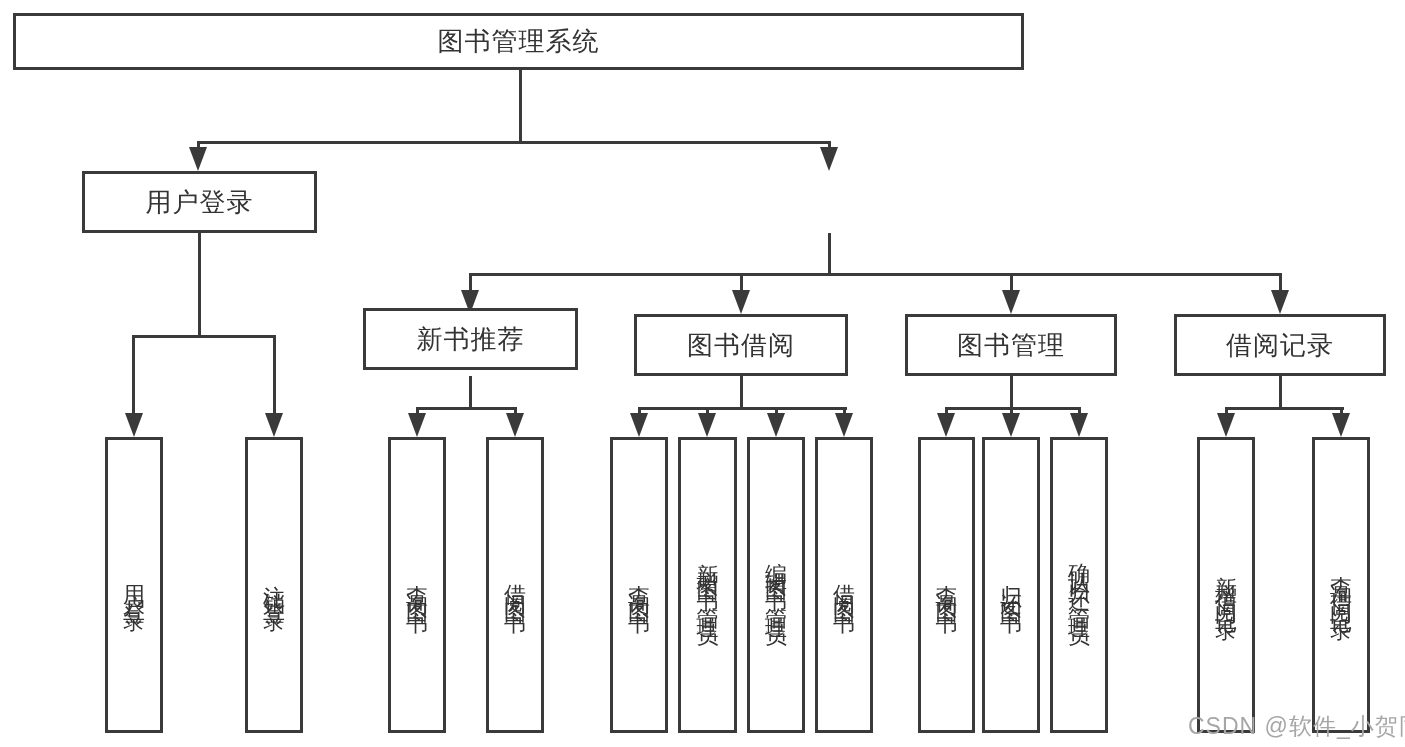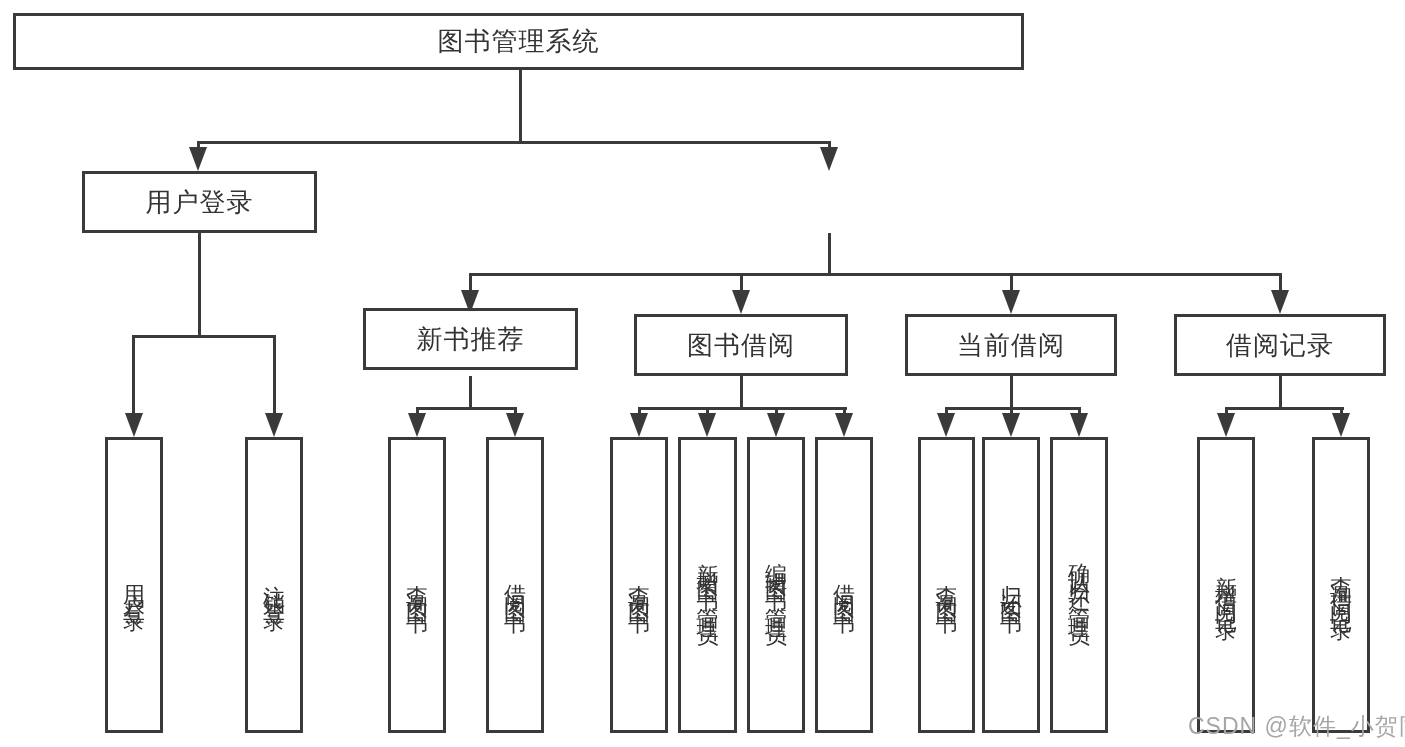--- a/index.html
+++ b/index.html
@@ -77,21 +77,21 @@
     <div class="arrow" style="left:1271px;top:290px;"></div>
   </div>
 
   <div class="box" style="left:363px;top:308px;width:215px;height:62px;">
     <span>新书推荐</span>
   </div>
   <div class="box" style="left:634px;top:314px;width:214px;height:62px;">
     <span>图书借阅</span>
   </div>
   <div class="box" style="left:905px;top:314px;width:212px;height:62px;">
-    <span>当前借阅</span>
+    <span>图书管理</span>
   </div>
   <div class="box" style="left:1174px;top:314px;width:212px;height:62px;">
     <span>借阅记录</span>
   </div>
 
   <div>
     <div class="vline" style="left:469px;top:376px;height:34px;"></div>
     <div class="hline" style="left:416px;top:407px;width:101px;"></div>
     <div class="vline" style="left:416px;top:407px;height:10px;"></div>
     <div class="arrow" style="left:408px;top:413px;"></div>

